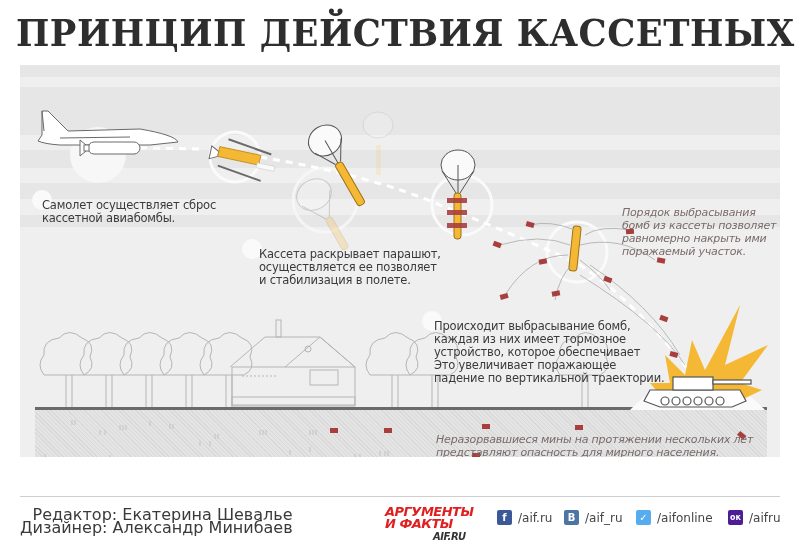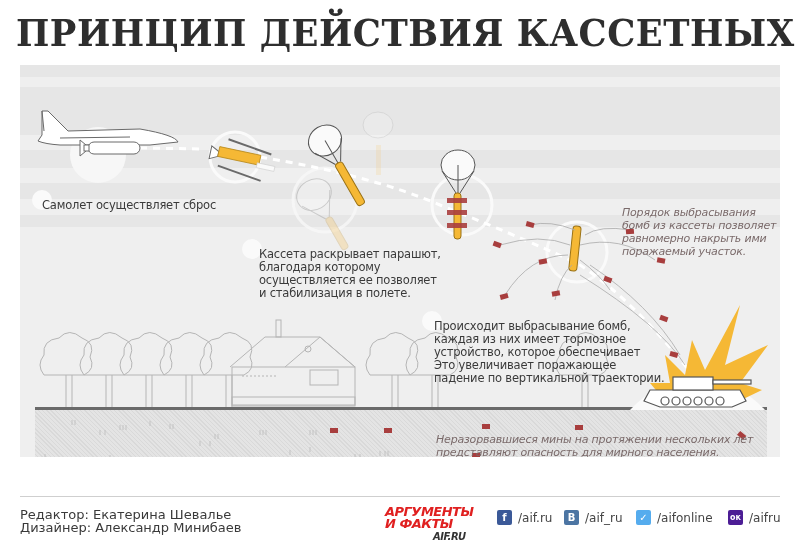--- a/index.html
+++ b/index.html
@@ -30,21 +30,21 @@
   .caption {
     position: absolute; font-size: 11.5px; line-height: 13px; color: #3a3a3a;
     font-family: "DejaVu Sans", sans-serif; letter-spacing: -0.2px;
   }
   .note {
     position: absolute; font-size: 11px; line-height: 13px; color: #7a6a6a;
     font-style: italic; font-family: "DejaVu Sans", sans-serif; letter-spacing: -0.2px;
   }
 
   .footer-line { position: absolute; left: 20px; top: 496px; width: 760px; height: 1px; background: #cfcfcf; }
-  .credits { position: absolute; left: 20px; top: 508px; font-size: 13px; line-height: 13px; color: #3a3a3a; }
+  .credits { position: absolute; left: 20px; top: 508px; font-size: 16px; line-height: 13px; color: #3a3a3a; text-align: right; }
 
   .logo { position: absolute; left: 385px; top: 506px; width: 110px; height: 28px; }
   .logo .l1, .logo .l2 { font-family: "DejaVu Sans", sans-serif; font-weight: bold; font-style: italic; color: #e02020; line-height: 12px; display: block; }
   .logo .l1 { font-size: 13px; letter-spacing: -0.5px; }
   .logo .l2 { font-size: 13px; letter-spacing: -0.5px; }
   .logo .l2 .site { color: #333; font-size: 10px; margin-left: 48px; }
 
   .social { position: absolute; top: 510px; display: flex; align-items: center; gap: 6px; font-size: 12px; color: #444; }
   .social .ico { width: 15px; height: 15px; border-radius: 2px; color: #fff; font-size: 10px; font-weight: bold; display: flex; align-items: center; justify-content: center; font-family: "DejaVu Sans", sans-serif; }
 </style>
@@ -221,24 +221,24 @@
       <line x1="222" y1="311" x2="258" y2="311" stroke-dasharray="2 2"></line>
     </g>
 
     <g stroke="#c2c2c2" stroke-width="1">
       <path d="M52 355 v5 M55 355 v5 M80 365 v5 M85 365 v5 M100 360 v5 M103 360 v5 M106 360 v5 M130 356 v5 M150 359 v5 M153 359 v5 M195 369 v5 M198 369 v5 M240 365 v5 M243 365 v5 M246 365 v5 M290 365 v5 M293 365 v5 M296 365 v5 M180 376 v5 M190 376 v5 M270 385 v5 M290 382 v5 M335 389 v5 M340 389 v5 M360 386 v5 M365 386 v5 M368 386 v5 M205 392 v5 M210 392 v5 M214 392 v5 M368 415 v5 M372 415 v5 M376 415 v5 M25 389 v5 M90 390 v5"></path>
     </g>
   </svg>
 
   <div class="caption" style="left:22px;top:134px;">
     <div>Самолет осуществляет сброс</div>
+    <div>кассетной авиабомбы.</div>
   </div>
   <div class="caption" style="left:222px;top:183px;margin-left:17px;">
     <div>Кассета раскрывает парашют,</div>
-    <div>благодаря которому</div>
     <div>осуществляется ее позволяет</div>
     <div>и стабилизация в полете.</div>
   </div>
   <div class="caption" style="left:414px;top:255px;">
     <div>Происходит выбрасывание бомб,</div>
     <div>каждая из них имеет тормозное</div>
     <div>устройство, которое обеспечивает</div>
     <div>Это увеличивает поражающее</div>
     <div>падение по вертикальной траектории.</div>
   </div>

